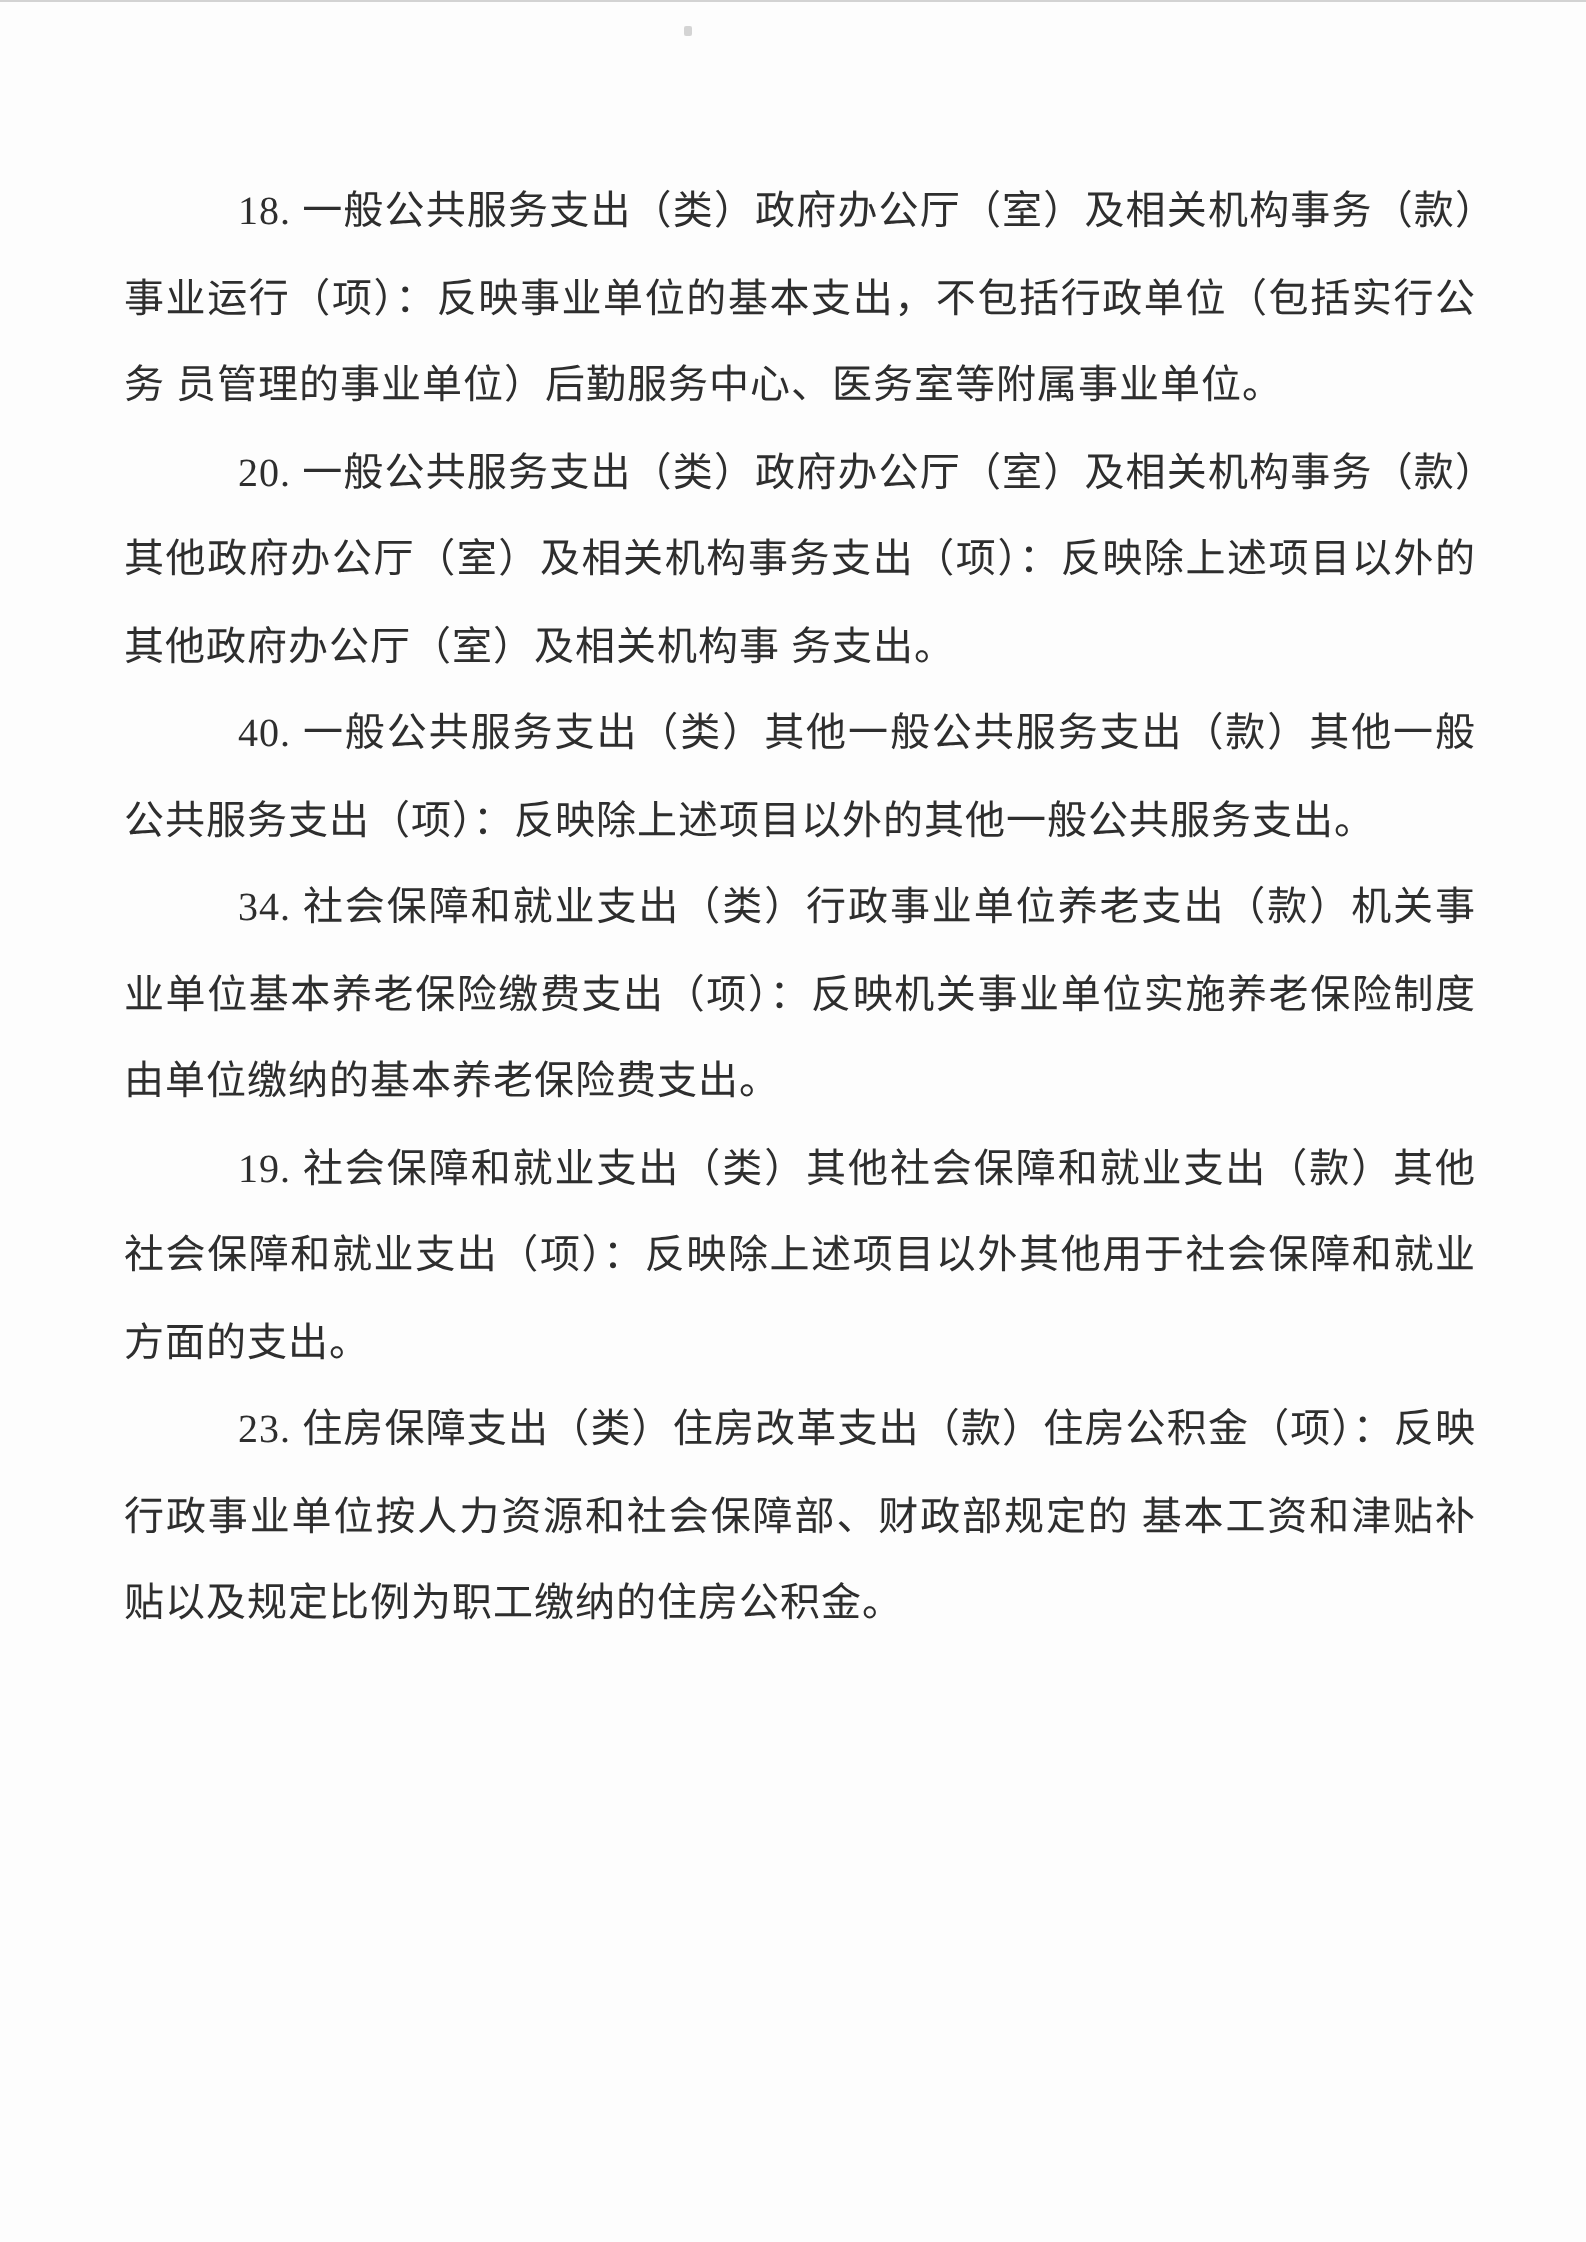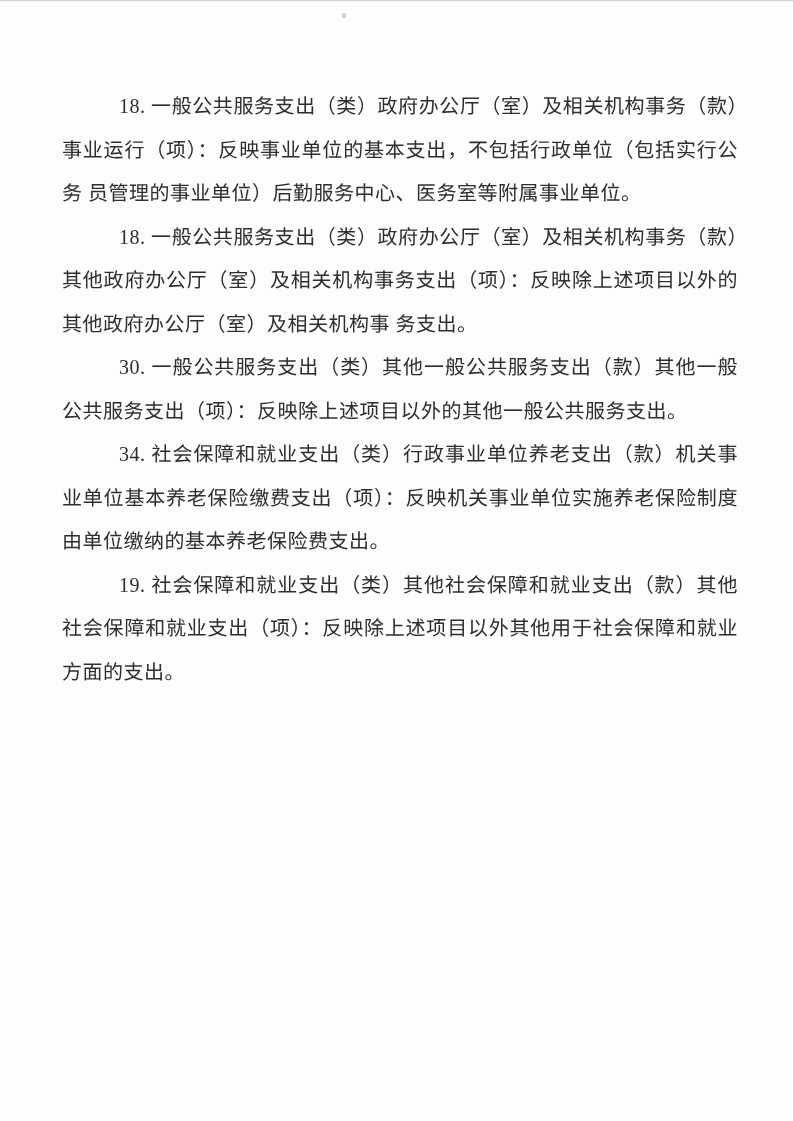--- a/index.html
+++ b/index.html
@@ -70,22 +70,23 @@
 </style>
 </head>
 <body>
 
 <div class="page">
   <div class="scan-edge"></div>
   <div class="speck"></div>
 
   <div class="content">
     <p class="para">18. 一般公共服务支出（类）政府办公厅（室）及相关机构事务（款）事业运行（项）：反映事业单位的基本支出，不包括行政单位（包括实行公务 员管理的事业单位）后勤服务中心、医务室等附属事业单位。</p>
-    <p class="para">18. 一般公共服务支出（类）政府办公厅（室）及相关机构事务（款）其他政府办公厅（室）及相关机构事务支出（项）：反映除上述项目以外的其他政府办公厅（室）及相关机构事 务支出。</p>
-    <p class="para">30. 一般公共服务支出（类）其他一般公共服务支出（款）其他一般公共服务支出（项）：反映除上述项目以外的其他一般公共服务支出。</p>
+    <p class="para">20. 一般公共服务支出（类）政府办公厅（室）及相关机构事务（款）其他政府办公厅（室）及相关机构事务支出（项）：反映除上述项目以外的其他政府办公厅（室）及相关机构事 务支出。</p>
+    <p class="para">40. 一般公共服务支出（类）其他一般公共服务支出（款）其他一般公共服务支出（项）：反映除上述项目以外的其他一般公共服务支出。</p>
     <p class="para">34. 社会保障和就业支出（类）行政事业单位养老支出（款）机关事业单位基本养老保险缴费支出（项）：反映机关事业单位实施养老保险制度由单位缴纳的基本养老保险费支出。</p>
     <p class="para">19. 社会保障和就业支出（类）其他社会保障和就业支出（款）其他社会保障和就业支出（项）：反映除上述项目以外其他用于社会保障和就业方面的支出。</p>
+    <p class="para">23. 住房保障支出（类）住房改革支出（款）住房公积金（项）：反映行政事业单位按人力资源和社会保障部、财政部规定的 基本工资和津贴补贴以及规定比例为职工缴纳的住房公积金。</p>
   </div>
 
   <div class="footer">
     <span>- 20 -</span>
   </div>
 </div>
 
 </body></html>

